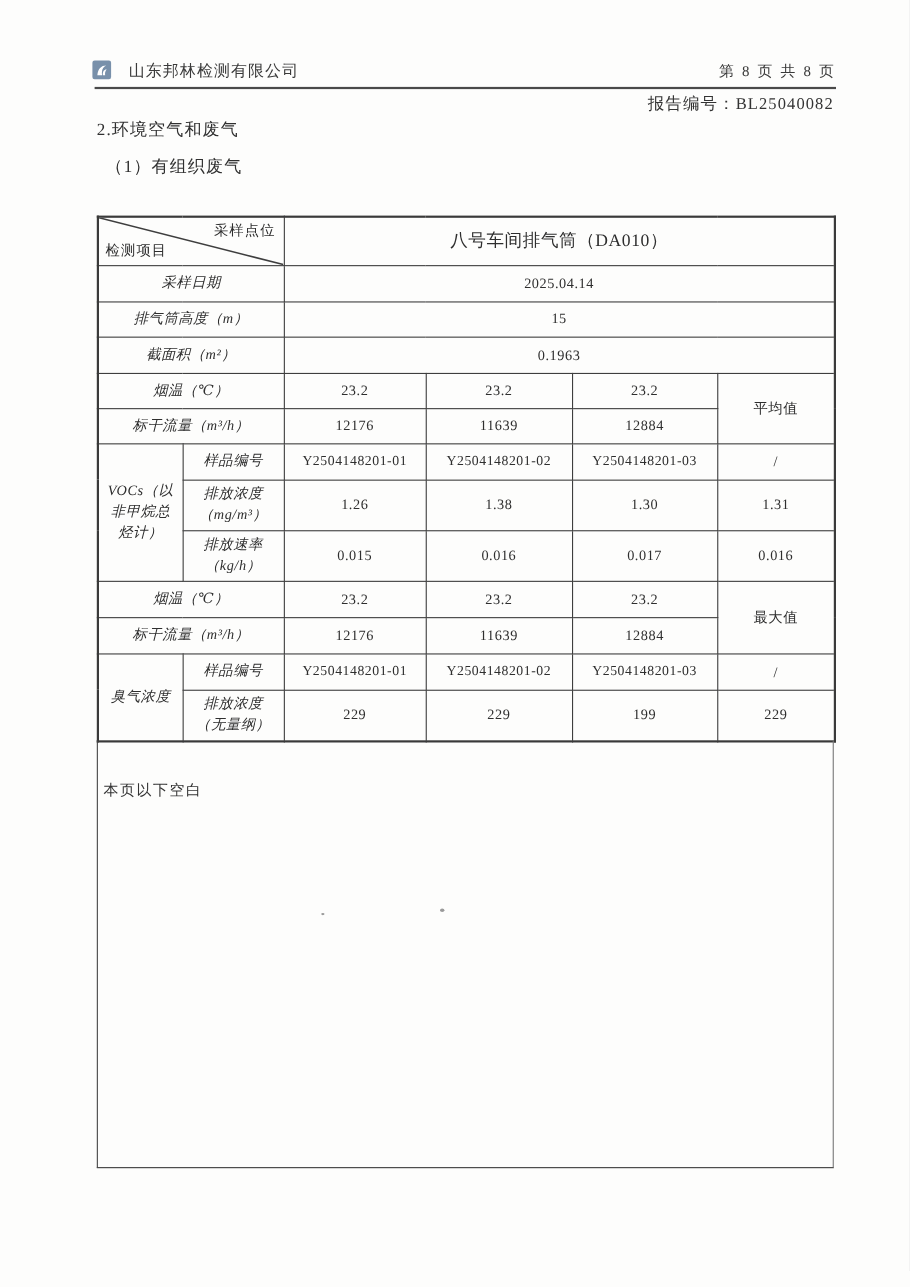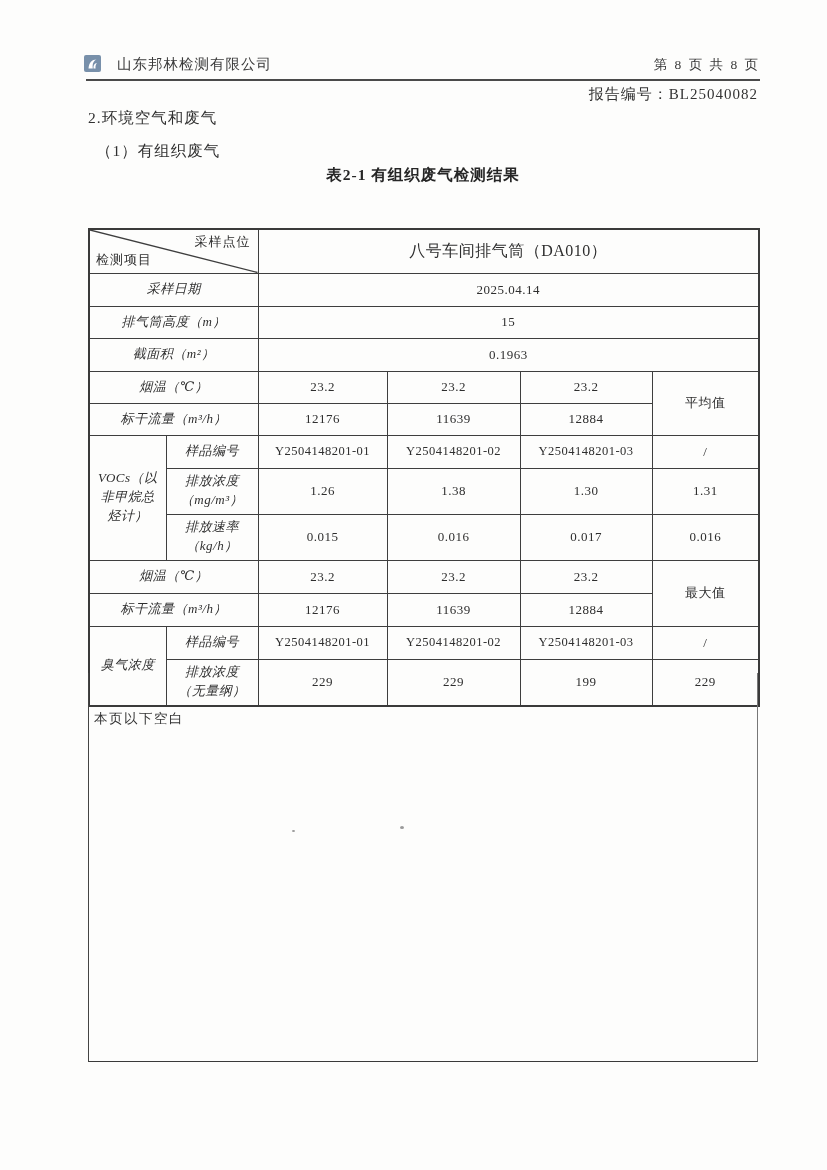--- a/index.html
+++ b/index.html
@@ -35,21 +35,21 @@
   .h1{position:absolute;top:108px;left:88px;font-size:15.5px;letter-spacing:1px;color:#303030;}
   .h2{position:absolute;top:141px;left:96px;font-size:15.5px;letter-spacing:1px;color:#303030;}
   .ttitle{
     position:absolute;top:165px;left:88px;width:670px;
     text-align:center;font-size:15.5px;font-weight:bold;letter-spacing:1px;color:#262626;
   }
   table.results{
     position:absolute;top:196px;left:88px;
     width:670px;border-collapse:collapse;table-layout:fixed;
     border:2px solid #3a3a3a;
-    font-size:13px;color:#2e2e2e;margin-top:32px;
+    font-size:13px;color:#2e2e2e;
   }
   table.results td{
     border:1.5px solid #3e3e3e;
     text-align:center;vertical-align:middle;
     padding:1px 2px;letter-spacing:0.5px;
     overflow:hidden;
   }
   td.lab{white-space:pre-line;line-height:1.45;font-style:italic;}
   td.site{font-size:16px;letter-spacing:1.5px;}
   td.mono{font-size:12.5px;letter-spacing:0.3px;}
@@ -89,21 +89,20 @@
       <span class="company">山东邦林检测有限公司</span>
     </div>
     <div class="pageinfo">第 8 页 共 8 页</div>
   </div>
 
   <div class="rule"></div>
   <div class="reportno">报告编号：BL25040082</div>
 
   <div class="h1">2.环境空气和废气</div>
   <div class="h2">（1）有组织废气</div>
-  <div class="ttitle">表2-1 有组织废气检测结果</div>
 
   <table class="results">
     <colgroup>
       <col style="width:77px">
         <col style="width:92px">
       <col style="width:129px">
         <col style="width:133px">
       <col style="width:132px">
         <col style="width:107px">
     </colgroup>

